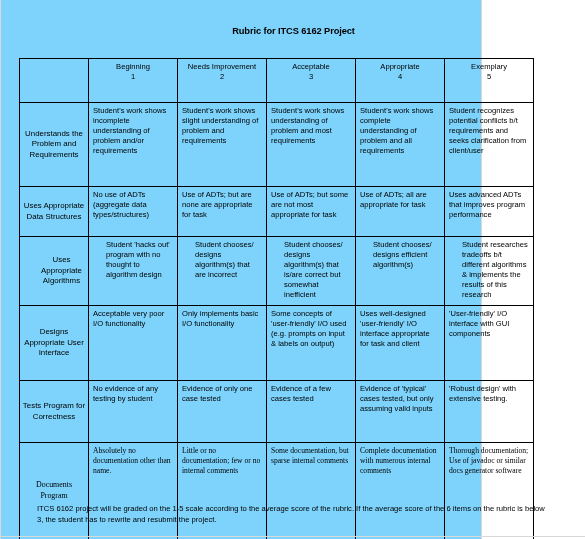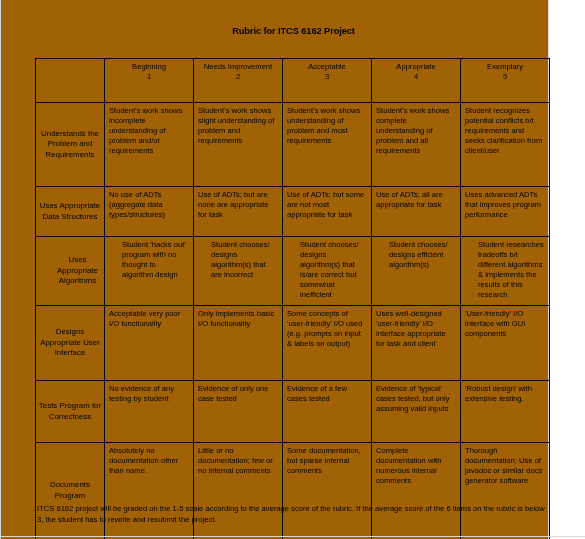--- a/index.html
+++ b/index.html
@@ -12,41 +12,41 @@
     background: #ffffff;
     font-family: "Liberation Sans", sans-serif;
     color: #000000;
     overflow: hidden;
     position: relative;
   }
   .page {
     position: absolute;
     left: 0;
     top: 0;
-    width: 549px;
+    width: 482px;
     height: 539px;
-    background: #a16207;
+    background: #7dd3fc;
     box-sizing: border-box;
     border-left: 1px solid #d8d8d8;
     border-right: 1px solid #d8d8d8;
   }
   .doc-title {
     position: absolute;
     left: 0;
     top: 26px;
     width: 585px;
     text-align: center;
     font-size: 9.3px;
     font-weight: bold;
     letter-spacing: -0.1px;
     color: #000;
   }
   .rubric-table {
     position: absolute;
-    left: 34px;
+    left: 18px;
     top: 58px;
     width: 514px;
     border-collapse: collapse;
     table-layout: fixed;
   }
   .rubric-table td,
   .rubric-table th {
     border: 1px solid #000000;
     vertical-align: top;
     padding: 3px 4px 3px 4px;
@@ -78,21 +78,21 @@
     padding-right: 2px;
   }
   td.desc {
     text-align: left;
   }
   tr.r0 td { height: 77px; margin-top: 27px; }
   tr.r1 td { height: 43px; }
   tr.r2 td { height: 62px; padding-left: 17px; }
   tr.r3 td { height: 68px; }
   tr.r4 td { height: 55px; }
-  tr.r5 td { height: 90px; }
+  tr.r5 td { height: 90px; font-family: Liberation Serif, serif; }
 
   .footnote {
     position: absolute;
     left: 36px;
     top: 503px;
     width: 508px;
     font-size: 7.6px;
     line-height: 1.45;
     text-align: left;
     color: #000;

